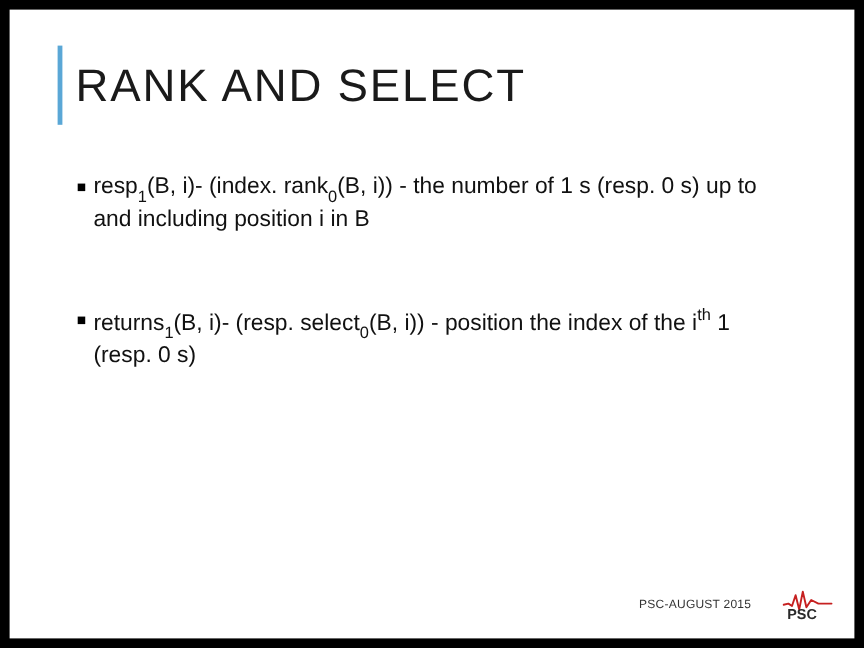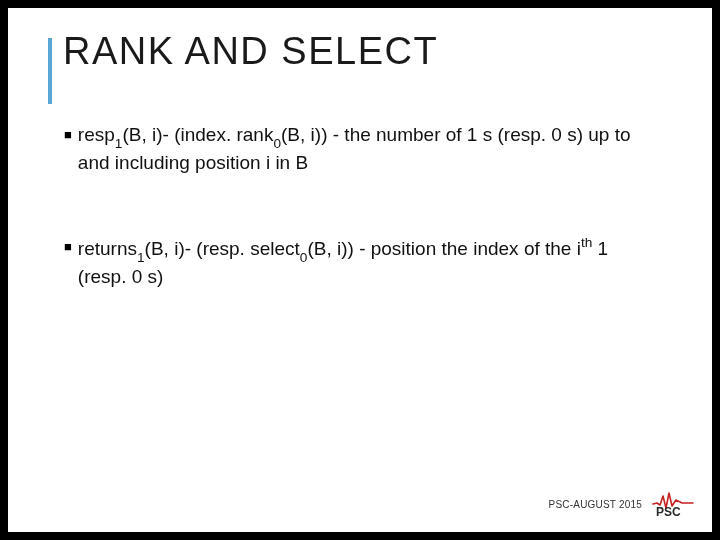--- a/index.html
+++ b/index.html
@@ -14,21 +14,21 @@
   .slide {
     position: absolute;
     top: 8px;
     left: 8px;
     right: 8px;
     bottom: 8px;
     background: #fff;
   }
   .title-region {
     position: relative;
-    padding: 22px 0 0 55px;
+    padding: 43px 0 0 55px;
   }
   .accent-bar {
     position: absolute;
     left: 40px;
     top: 30px;
     width: 4px;
     height: 66px;
     background: #5aa7d6;
   }
   .title {
@@ -58,21 +58,21 @@
     flex: 1 1 auto;
   }
   .sub { font-size: 0.72em; vertical-align: sub; position: relative; top: 0.15em; }
   .sup { font-size: 0.72em; vertical-align: super; position: relative; top: -0.1em; }
   .footer {
     position: absolute;
     right: 18px;
     bottom: 14px;
     display: flex;
     align-items: center;
-    gap: 10px;
+    gap: 26px;
   }
   .footer-text {
     font-size: 10px;
     color: #333;
     letter-spacing: 0.2px;
   }
   .logo {
     display: flex;
     flex-direction: column;
     align-items: flex-end;

